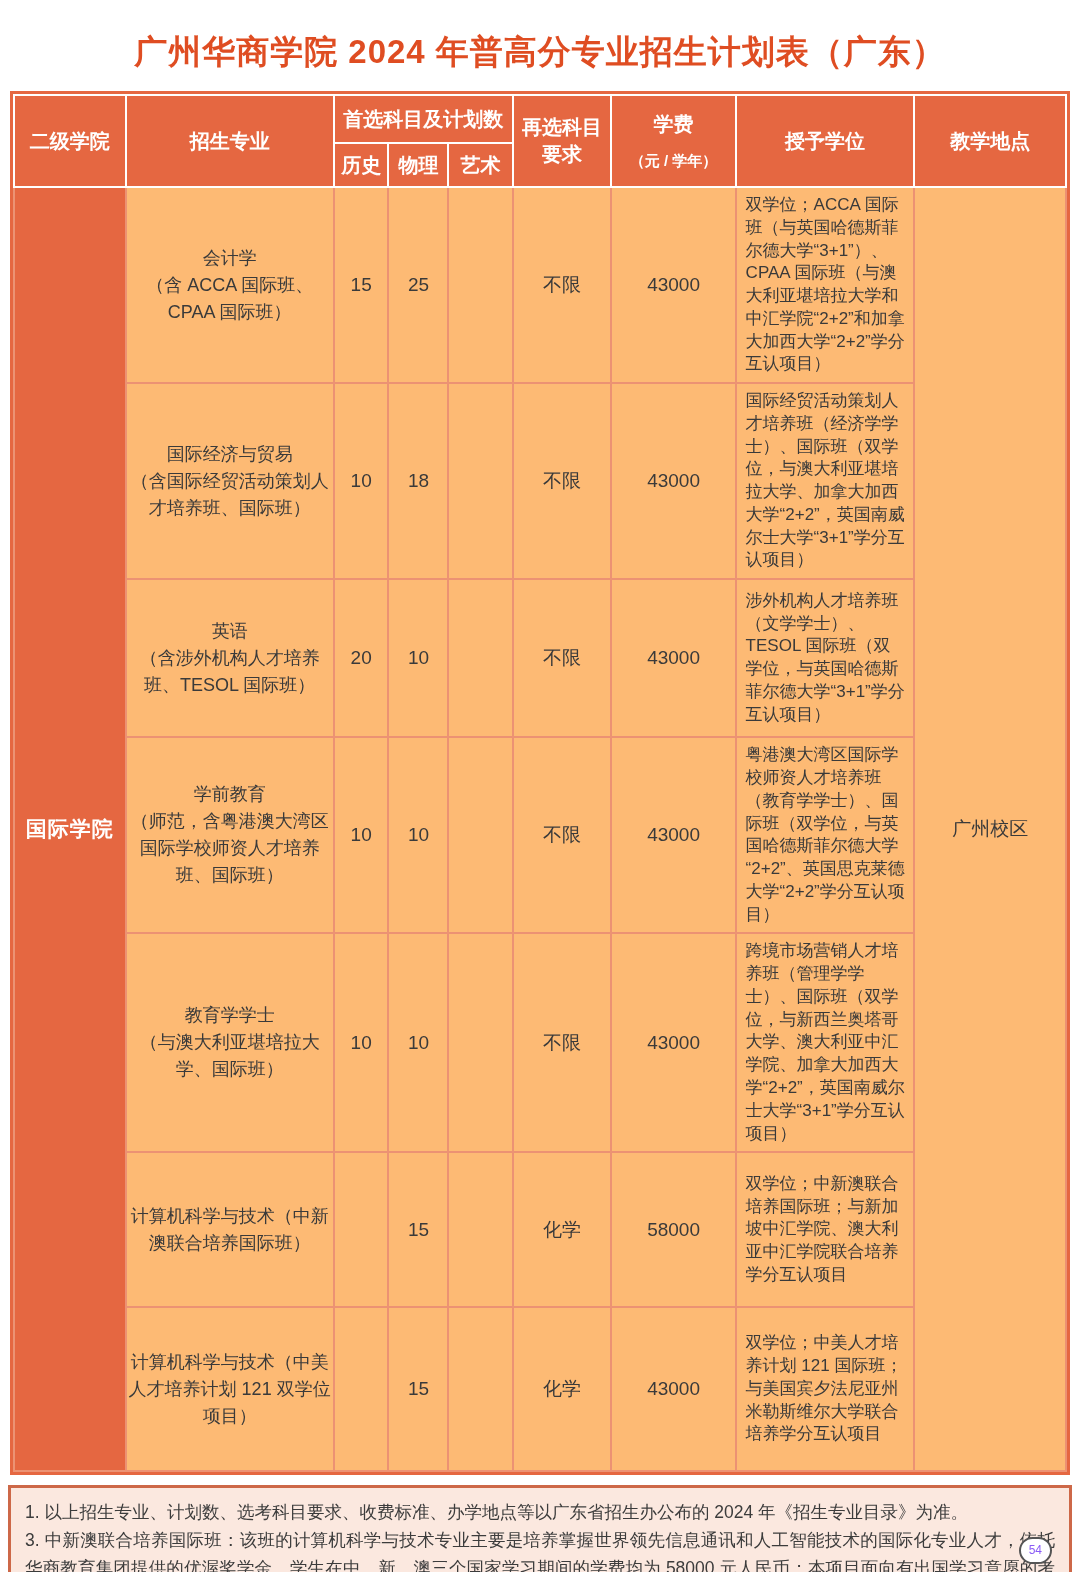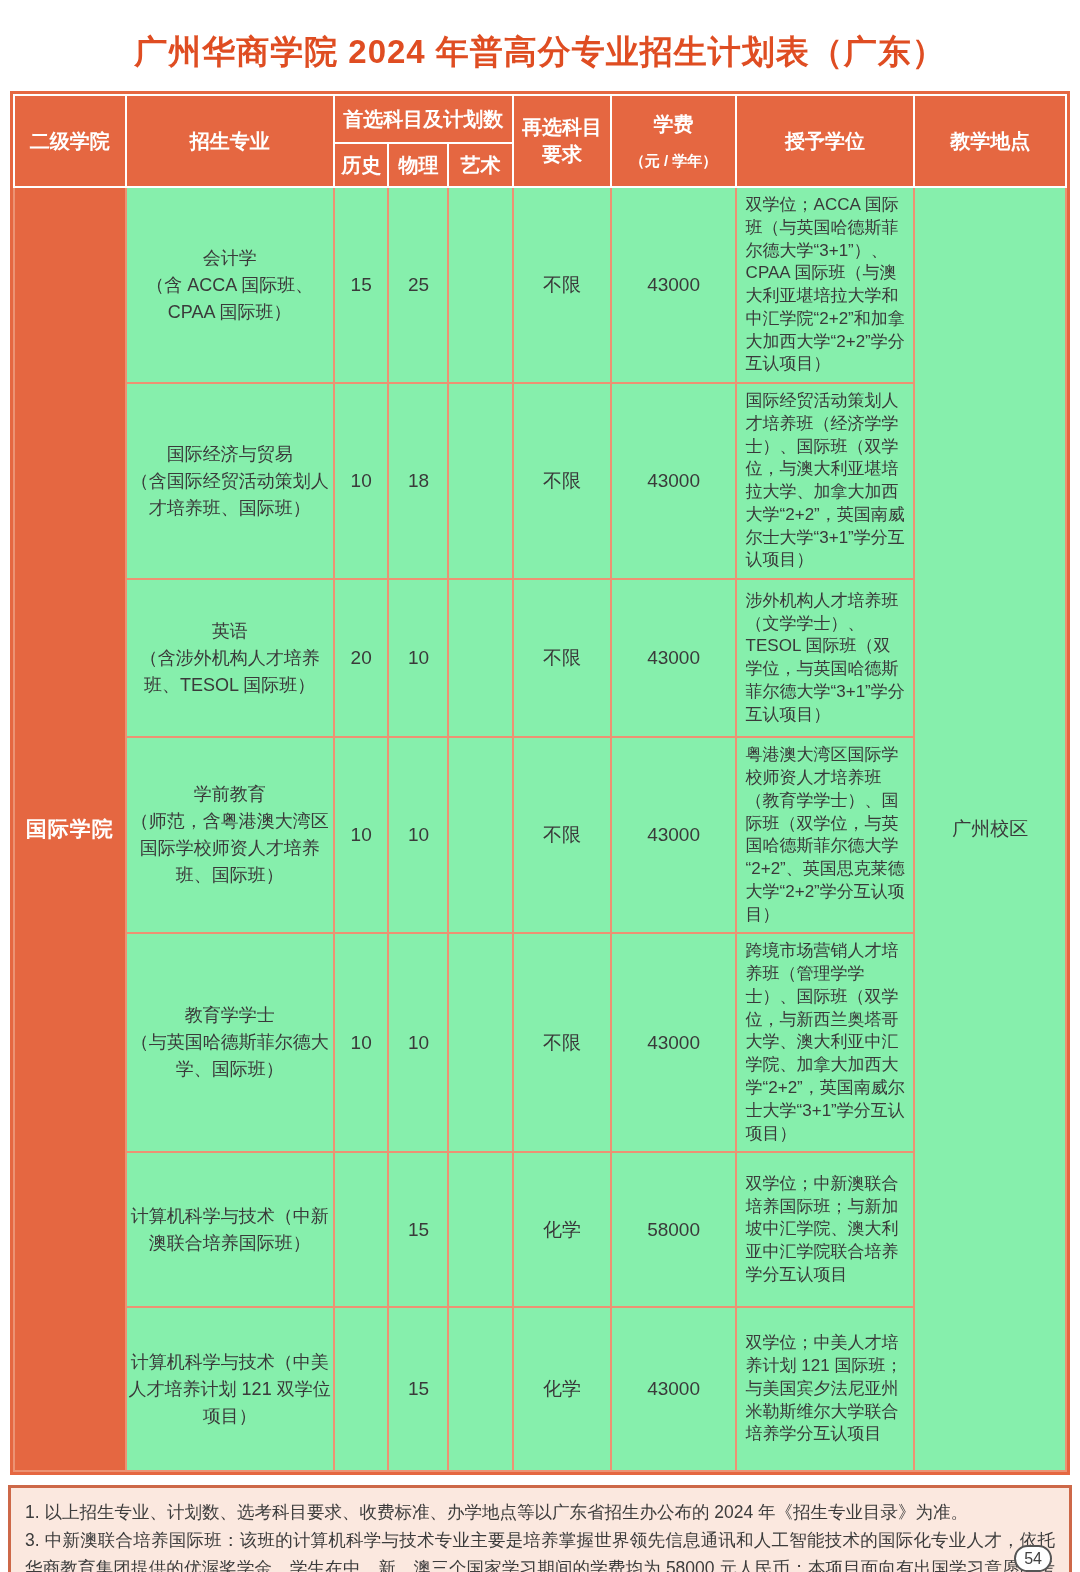--- a/index.html
+++ b/index.html
@@ -16,21 +16,21 @@
   .table-wrap { margin:16px 10px 0; background:var(--accent,#e56741); padding:3px; }
   table { width:100%; border-collapse:collapse; table-layout:fixed; }
   thead th {
     background:var(--accent,#e56741); color:#fff; font-size:20px; font-weight:bold;
     border:2px solid #ffffff; padding:3px 2px; text-align:center; vertical-align:middle;
   }
   th.group { border-bottom:2px dashed #ffffff; height:48px; }
   thead tr.sub th { height:44px; }
   .tuition-unit { font-size:15px; font-weight:bold; margin-top:14px; }
   tbody td {
-    background:#86efac; border:2px solid var(--grid,#ec9273); text-align:center;
+    background:#fdba74; border:2px solid var(--grid,#ec9273); text-align:center;
     font-size:19px; vertical-align:middle; color:var(--text,#3a3a3a);
   }
   td.college-cell {
     background:var(--accent,#e56741); color:#ffffff; font-weight:bold; font-size:21px;
     letter-spacing:1px;
   }
   td.major { font-size:18px; line-height:1.5; padding:4px 0; }
   td.degree { text-align:left; font-size:17px; line-height:1.34; padding:6px 7px 6px 9px; }
   td.location-cell { font-size:19px; }
   tbody tr:nth-child(1){ height:160px; }
@@ -39,22 +39,22 @@
   tbody tr:nth-child(4){ height:155px; }
   tbody tr:nth-child(5){ height:160px; }
   tbody tr:nth-child(6){ height:155px; }
   tbody tr:nth-child(7){ height:164px; }
   .notes {
     margin:10px 8px 0; background:var(--notes-bg,#fbe8df);
     border:3px solid var(--notes-border,#cd6848); padding:10px 14px 12px;
   }
   .note { font-size:17.5px; line-height:1.6; text-align:justify; color:#3c3c3c; }
   .page-num {
-    position:absolute; right:28px; bottom:0; border:2px solid #555;
-    border-radius:14px; padding:0 8px; font-size:16px; line-height:23px; color:#404040;
+    position:absolute; right:28px; bottom:8px; border:2px solid #555;
+    border-radius:14px; padding:0 8px; font-size:12px; line-height:23px; color:#8b5cf6;
     background:#fff;
   }
 </style>
 </head>
 <body>
 
 <h1 class="title">广州华商学院 2024 年普高分专业招生计划表（广东）</h1>
 
 <div class="table-wrap">
   <table>
@@ -138,21 +138,21 @@
         <td>10</td>
         <td>10</td>
         <td></td>
         <td>不限</td>
         <td>43000</td>
         <td class="degree">粤港澳大湾区国际学校师资人才培养班（教育学学士）、国际班（双学位，与英国哈德斯菲尔德大学“2+2”、英国思克莱德大学“2+2”学分互认项目）</td>
       </tr>
       <tr>
         <td class="major">
           <div>教育学学士</div>
-          <div>（与英国哈德斯菲尔德大学、国际班）</div>
+          <div>（与澳大利亚堪培拉大学、国际班）</div>
         </td>
         <td>10</td>
         <td>10</td>
         <td></td>
         <td>不限</td>
         <td>43000</td>
         <td class="degree">跨境市场营销人才培养班（管理学学士）、国际班（双学位，与新西兰奥塔哥大学、澳大利亚中汇学院、加拿大加西大学“2+2”，英国南威尔士大学“3+1”学分互认项目）</td>
       </tr>
       <tr>
         <td class="major">

